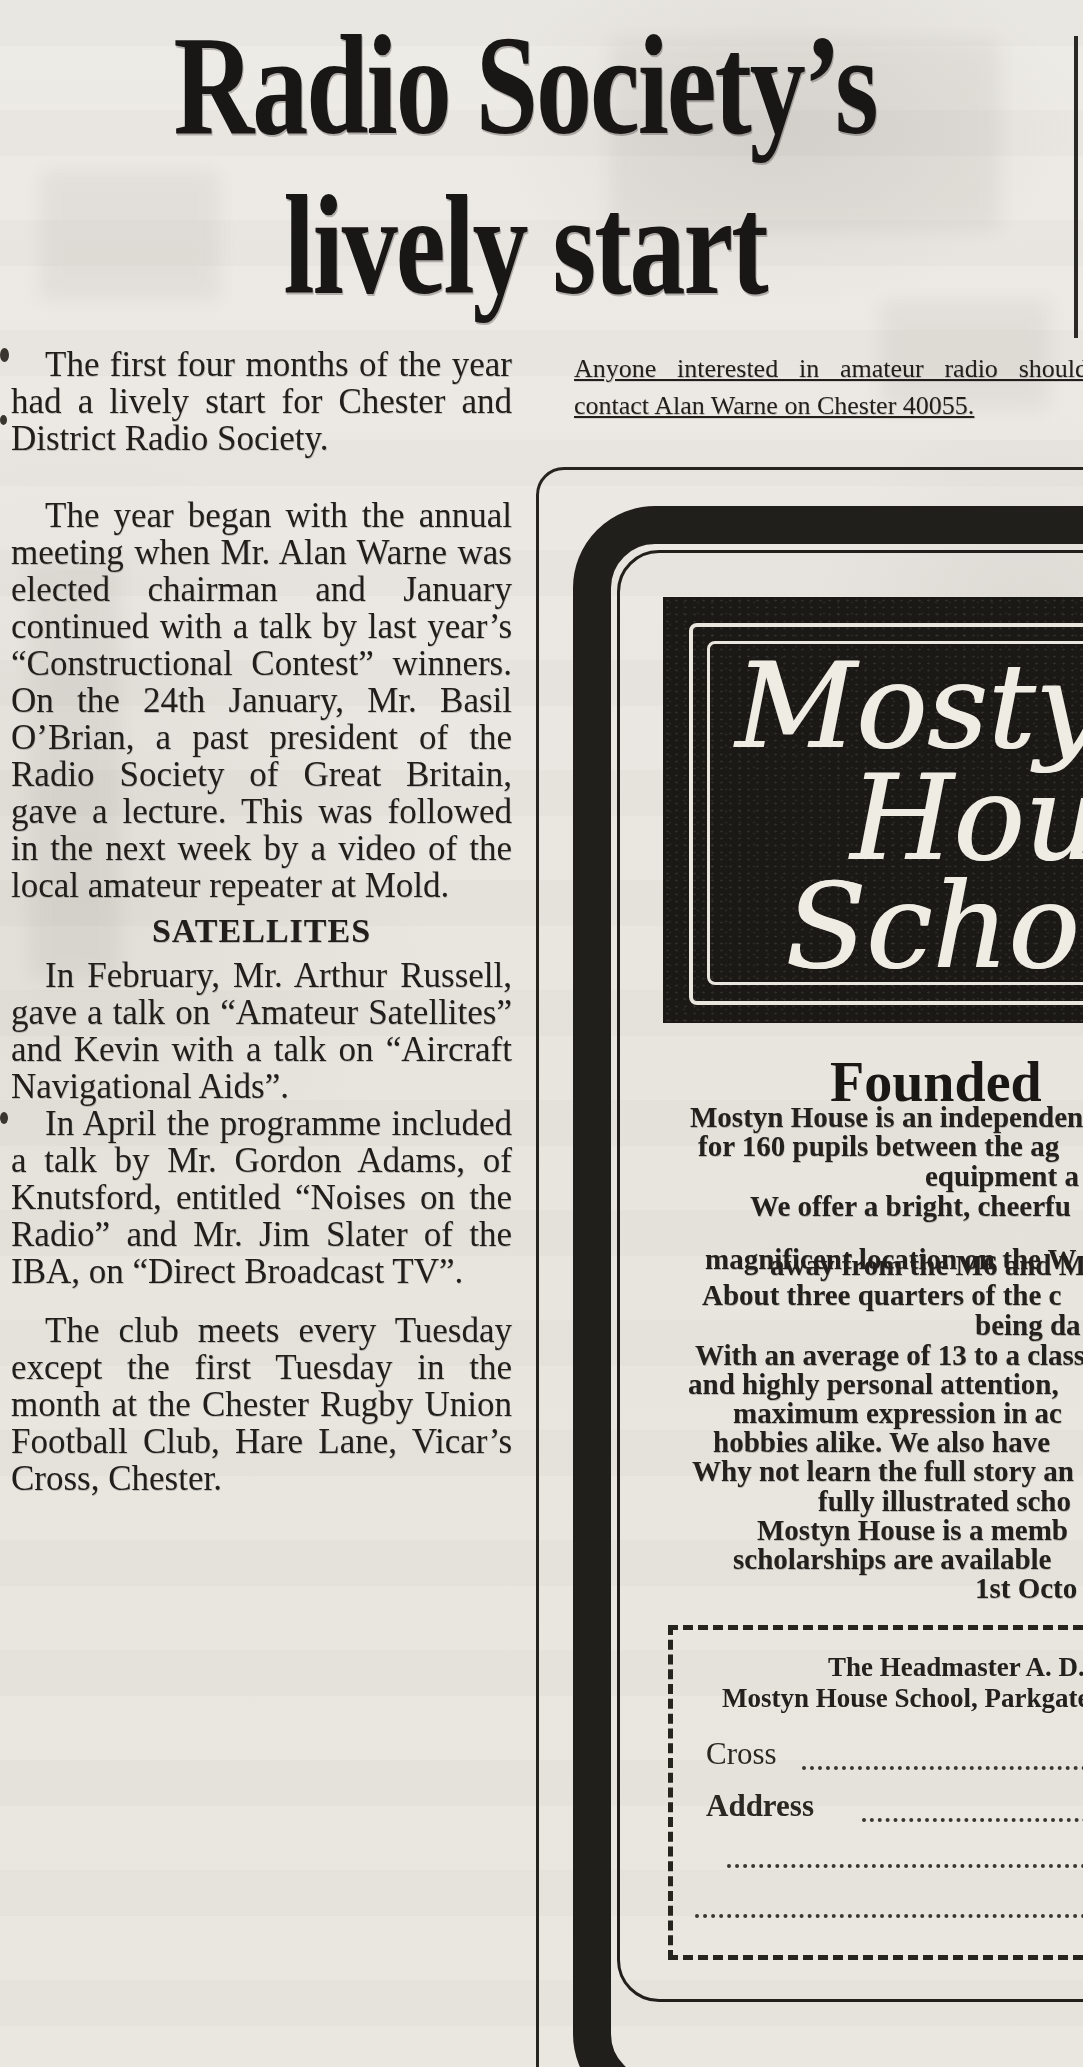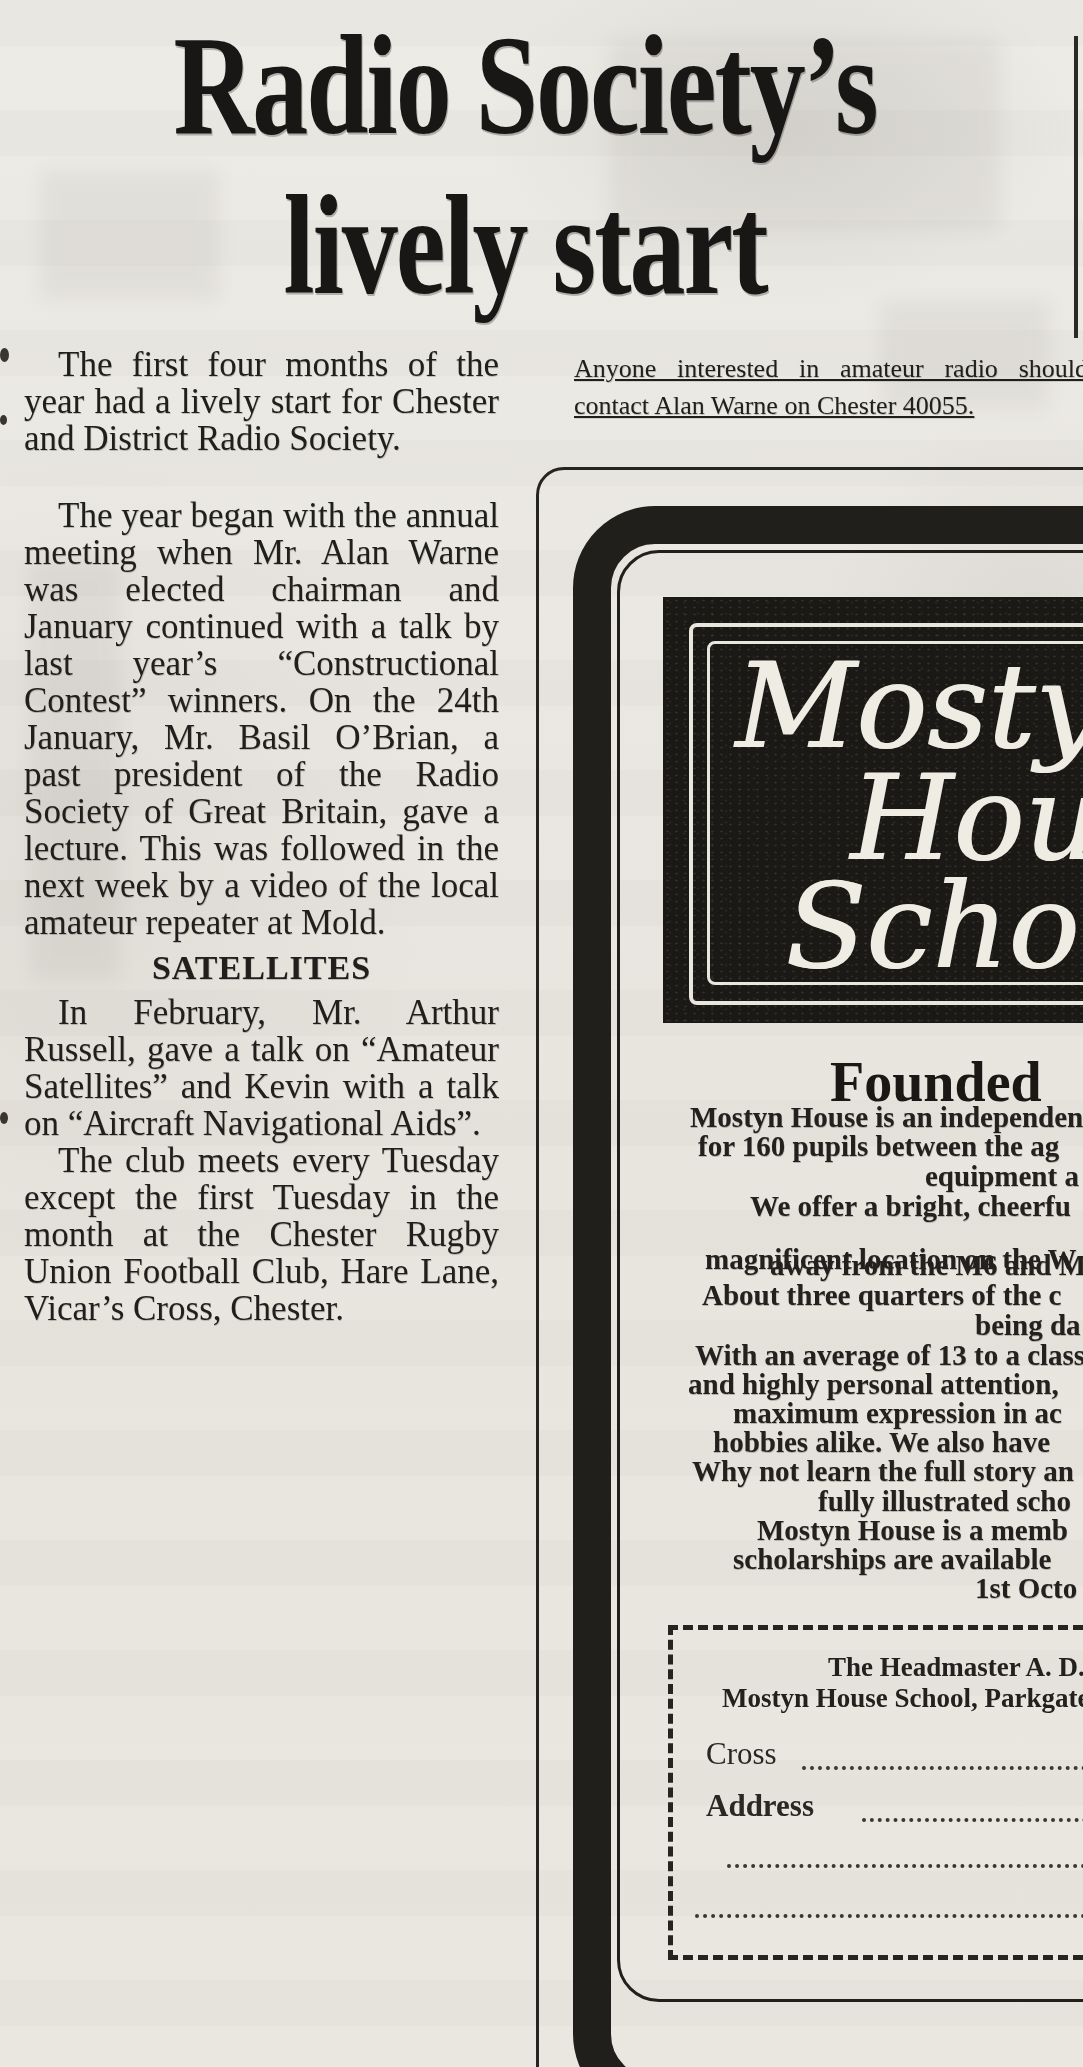--- a/index.html
+++ b/index.html
@@ -20,21 +20,21 @@
   .headline{position:absolute; left:0; top:0; width:1050px; height:330px;}
   .hl{position:absolute; width:100%; text-align:center; font-weight:700; font-size:112px; line-height:1;
       letter-spacing:-2px; transform:scaleY(1.27); transform-origin:50% 0; color:#181715;
       text-shadow:1px 1px 0 rgba(24,23,21,.28);}
   .hl1{top:14px;} .hl2{top:174px;}
 
   
   .col-left{position:absolute; left:10px; top:346px; width:503px;
             font-size:35px; line-height:37px; text-align:justify; color:#201f1c;
             text-shadow:0.6px 0.6px 0 rgba(32,31,28,.22);}
-  .col-left p{margin:0 14px 8px; text-indent:34px;}
+  .col-left p{margin:0 1px 8px; text-indent:34px;}
   .col-left p.gap-big{margin-bottom:40px;}
   .col-left p.gap-none{margin-bottom:0;}
   .col-left p.gap-mid{margin-bottom:22px;}
   .subhead{font-weight:700; text-align:center; font-size:34px; letter-spacing:1px; margin:6px 0 8px;}
   .col-right{position:absolute; left:574px; top:350px; width:514px;
              font-size:26px; line-height:37px; text-align:justify; color:#201f1c;
              text-shadow:0.6px 0.6px 0 rgba(32,31,28,.22);text-decoration:underline;}
   .col-right p{margin:0;}
   .col-rule{position:absolute; left:1074px; top:36px; width:4px; height:302px; background:#2b2925;}
 
@@ -91,20 +91,21 @@
   <div class="headline">
     <div class="hl hl1">Radio Society’s</div>
     <div class="hl hl2">lively start</div>
   </div>
 
   <div class="col-left">
     <p class="gap-big">The first four months of the year had a lively start for Chester and District Radio Society.</p>
     <p>The year began with the annual meeting when Mr. Alan Warne was elected chairman and January continued with a talk by last year’s “Constructional Contest” winners. On the 24th January, Mr. Basil O’Brian, a past president of the Radio Society of Great Britain, gave a lecture. This was followed in the next week by a video of the local amateur repeater at Mold.</p>
     <h3 class="subhead">SATELLITES</h3>
     <p class="gap-none">In February, Mr. Arthur Russell, gave a talk on “Amateur Satellites” and Kevin with a talk on “Aircraft Navigational Aids”.</p>
+    <p class="gap-mid">In April the programme included a talk by Mr. Gordon Adams, of Knutsford, entitled “Noises on the Radio” and Mr. Jim Slater of the IBA, on “Direct Broadcast TV”.</p>
     <p>The club meets every Tuesday except the first Tuesday in the month at the Chester Rugby Union Football Club, Hare Lane, Vicar’s Cross, Chester.</p>
   </div>
 
   <div class="col-right">
     <p>Anyone interested in amateur radio should contact Alan Warne on Chester 40055.</p>
   </div>
   <div class="col-rule"></div>
 
   <div>
     <div class="ad-outer-rule"></div>

